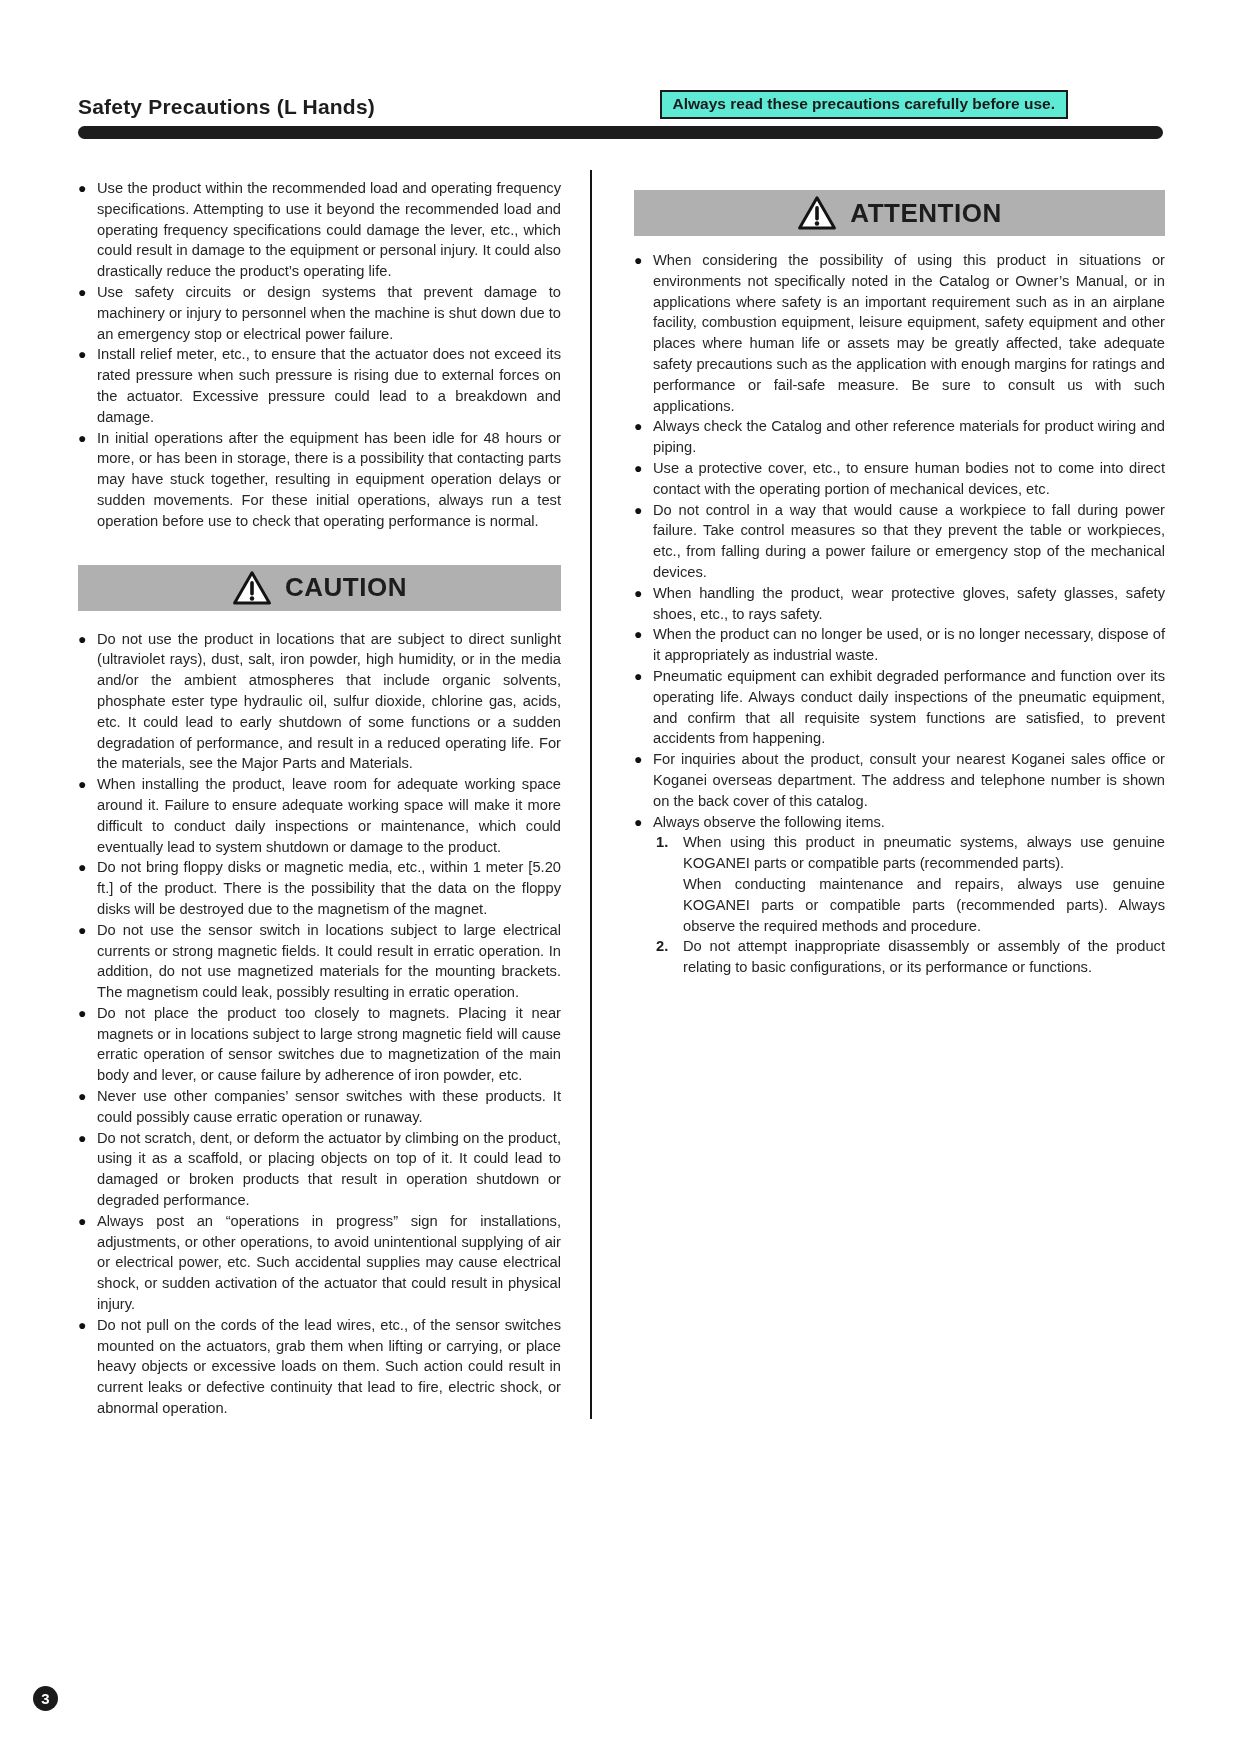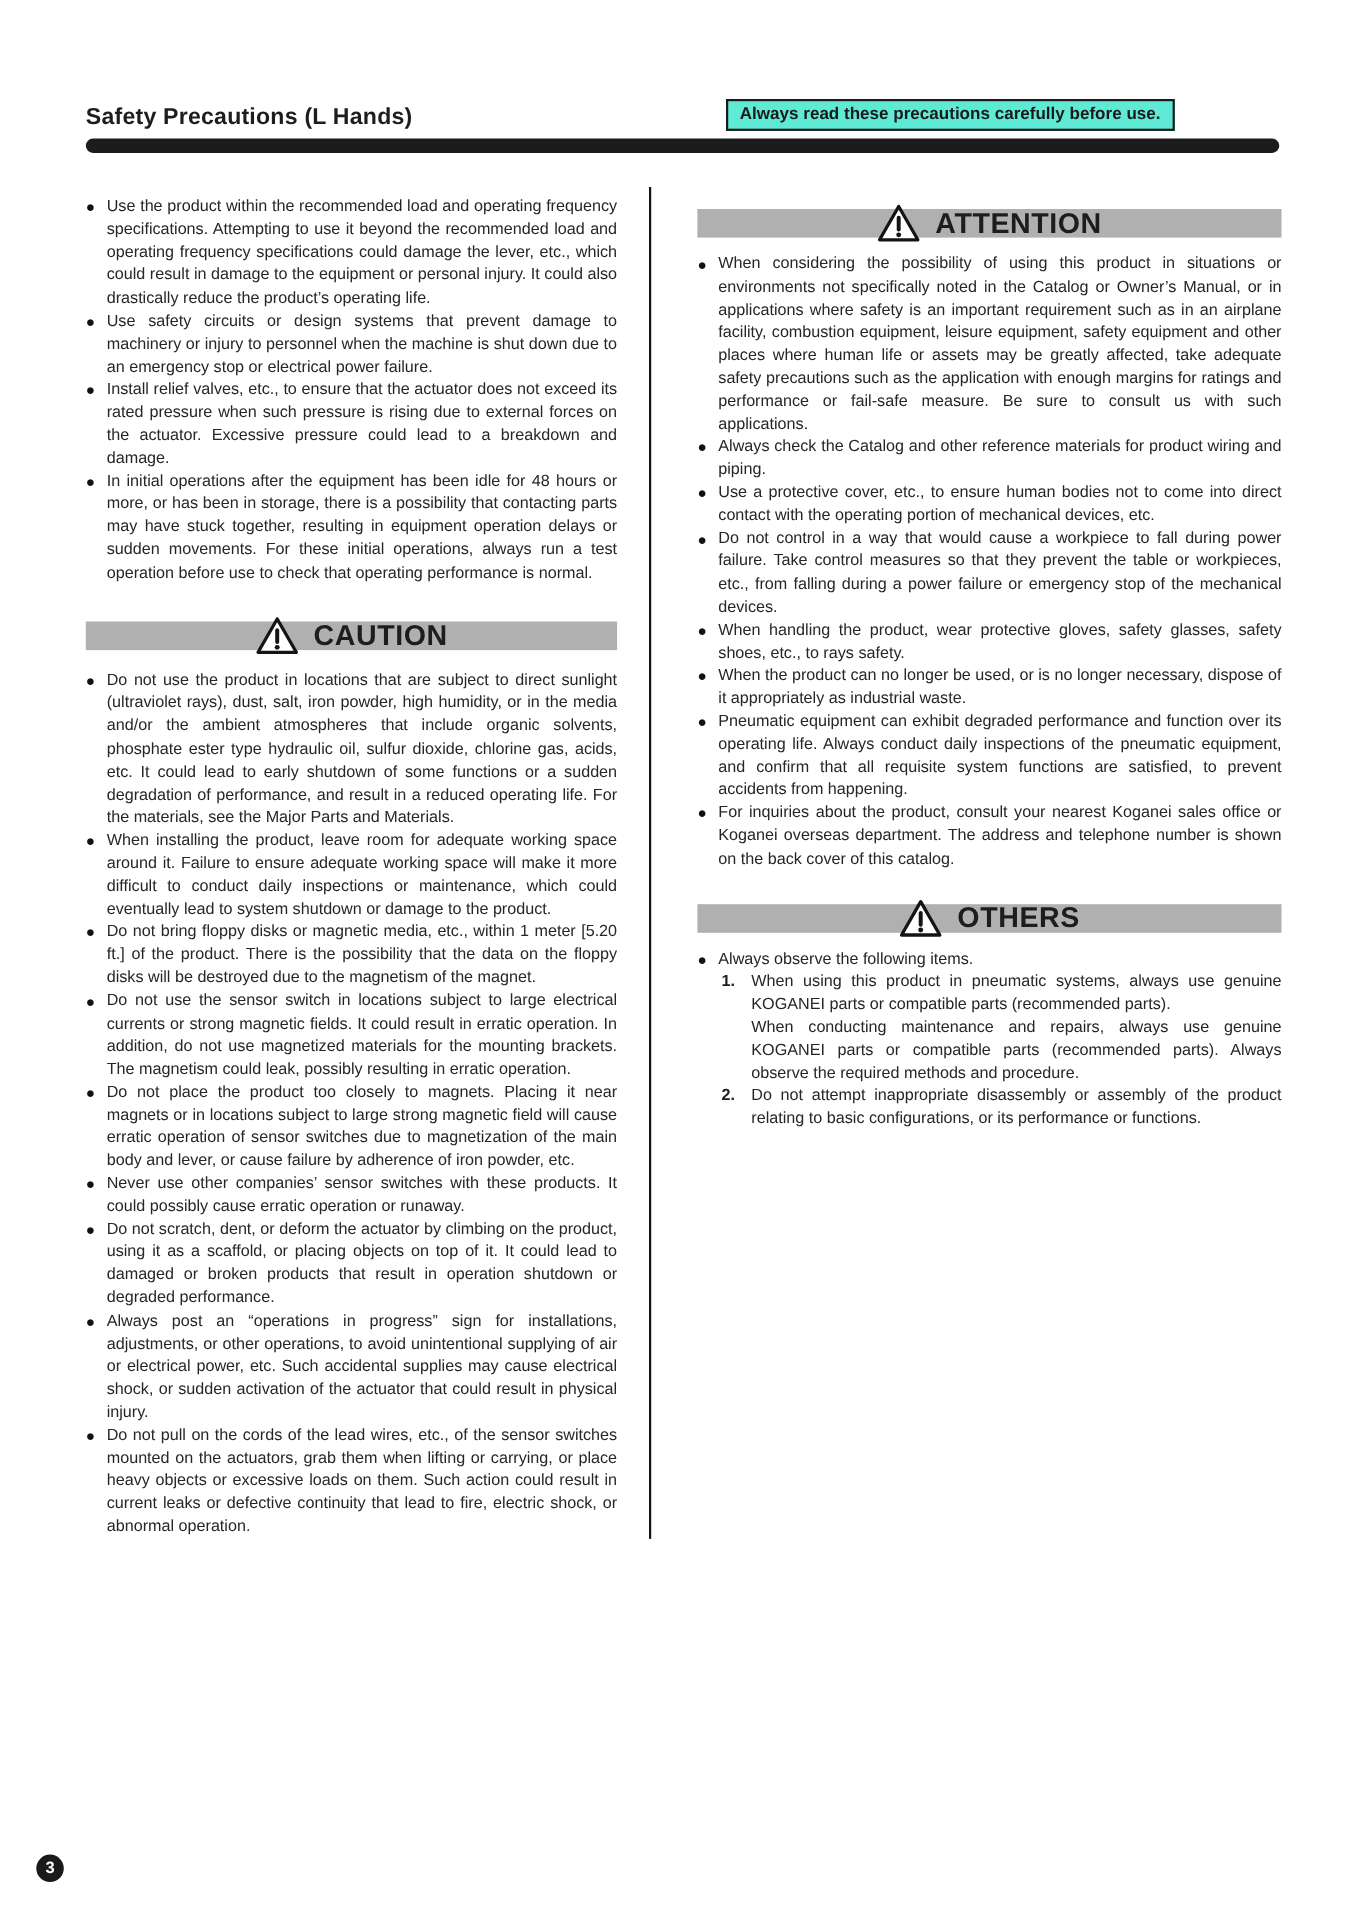--- a/index.html
+++ b/index.html
@@ -34,21 +34,21 @@
   .col-right{flex:1;padding-left:42px;padding-top:20px;}
 
   
   ul.bullets{list-style:none;margin:0;padding:0;}
   li.bullet-item{display:flex;font-size:14.7px;line-height:20.8px;}
   .bullet{flex:0 0 19px;width:19px;font-size:14px;line-height:20.8px;color:#111;}
   .bullet-text{flex:1;text-align:justify;}
 
   
   .section-bar{
-    height:26px;background:#b0b0b0;
+    height:46px;background:#b0b0b0;
     display:flex;align-items:center;justify-content:center;gap:13px;
   }
   .section-bar.caution{margin-top:33px;margin-bottom:18px;}
   .section-bar.attention{margin-bottom:14px;}
   .section-bar.others{margin-top:30px;margin-bottom:14px;}
   .section-title{
     font-size:26px;font-weight:bold;color:#1d1d1d;letter-spacing:0.5px;
   }
   .warn-icon{display:inline-flex;}
   .warn-icon svg{display:block;}
@@ -93,21 +93,21 @@
           <li class="bullet-item">
             <span class="bullet">●</span>
             <span class="bullet-text">Use the product within the recommended load and operating frequency specifications. Attempting to use it beyond the recommended load and operating frequency specifications could damage the lever, etc., which could result in damage to the equipment or personal injury. It could also drastically reduce the product’s operating life.</span>
           </li>
           <li class="bullet-item">
             <span class="bullet">●</span>
             <span class="bullet-text">Use safety circuits or design systems that prevent damage to machinery or injury to personnel when the machine is shut down due to an emergency stop or electrical power failure.</span>
           </li>
           <li class="bullet-item">
             <span class="bullet">●</span>
-            <span class="bullet-text">Install relief valves, etc., to ensure that the actuator does not exceed its rated pressure when such pressure is rising due to external forces on the actuator. Excessive pressure could lead to a breakdown and damage.</span>
+            <span class="bullet-text">Install relief meter, etc., to ensure that the actuator does not exceed its rated pressure when such pressure is rising due to external forces on the actuator. Excessive pressure could lead to a breakdown and damage.</span>
           </li>
           <li class="bullet-item">
             <span class="bullet">●</span>
             <span class="bullet-text">In initial operations after the equipment has been idle for 48 hours or more, or has been in storage, there is a possibility that contacting parts may have stuck together, resulting in equipment operation delays or sudden movements. For these initial operations, always run a test operation before use to check that operating performance is normal.</span>
           </li>
         </ul>
 
       <div class="section-bar caution">
         <span class="warn-icon">
           <svg width="40" height="36" viewBox="0 0 26 24">
@@ -202,30 +202,20 @@
           <li class="bullet-item">
             <span class="bullet">●</span>
             <span class="bullet-text">Pneumatic equipment can exhibit degraded performance and function over its operating life. Always conduct daily inspections of the pneumatic equipment, and confirm that all requisite system functions are satisfied, to prevent accidents from happening.</span>
           </li>
           <li class="bullet-item">
             <span class="bullet">●</span>
             <span class="bullet-text">For inquiries about the product, consult your nearest Koganei sales office or Koganei overseas department. The address and telephone number is shown on the back cover of this catalog.</span>
           </li>
         </ul>
 
-      <div class="section-bar others">
-        <span class="warn-icon">
-          <svg width="40" height="36" viewBox="0 0 26 24">
-            <path d="M13 1.8 L24.6 22 L1.4 22 Z" fill="#ffffff" stroke="#141414" stroke-width="2" stroke-linejoin="round"></path>
-            <path d="M13 8.6 L13 15.8" stroke="#141414" stroke-width="2.4" stroke-linecap="round"></path>
-            <circle cx="13" cy="19" r="1.5" fill="#141414"></circle>
-          </svg>
-        </span>
-        <span class="section-title">OTHERS</span>
-      </div>
 
       <ul class="bullets">
           <li class="bullet-item">
             <span class="bullet">●</span>
             <span class="bullet-text">Always observe the following items.</span>
           </li>
         </ul>
 
       <div class="num-list">
           <div class="num-item">

